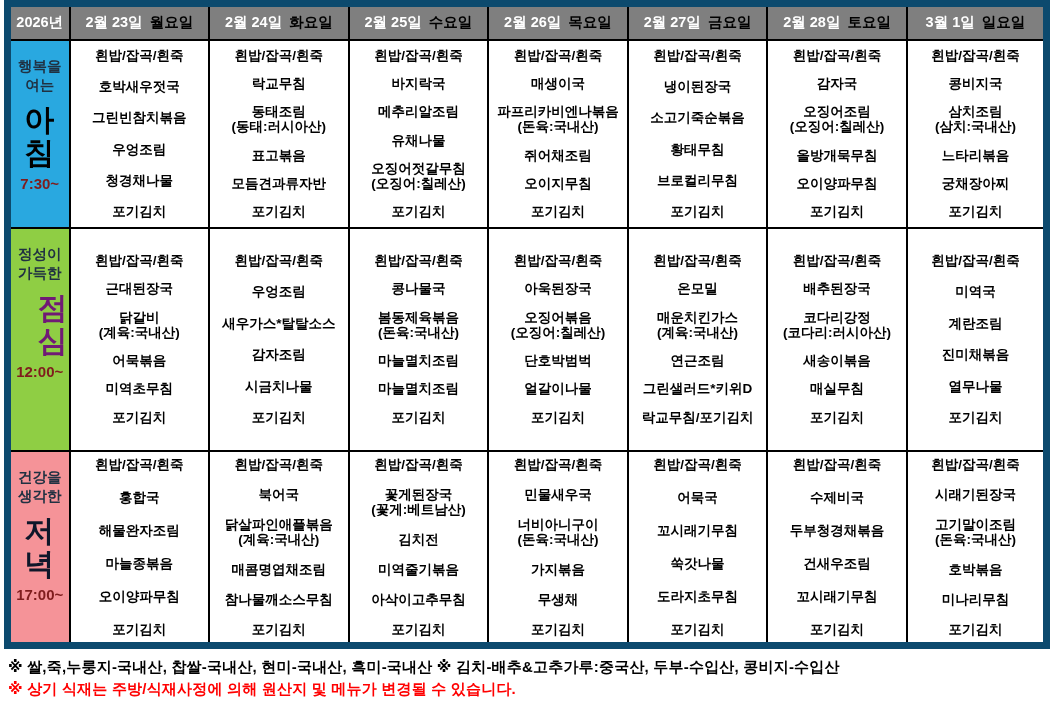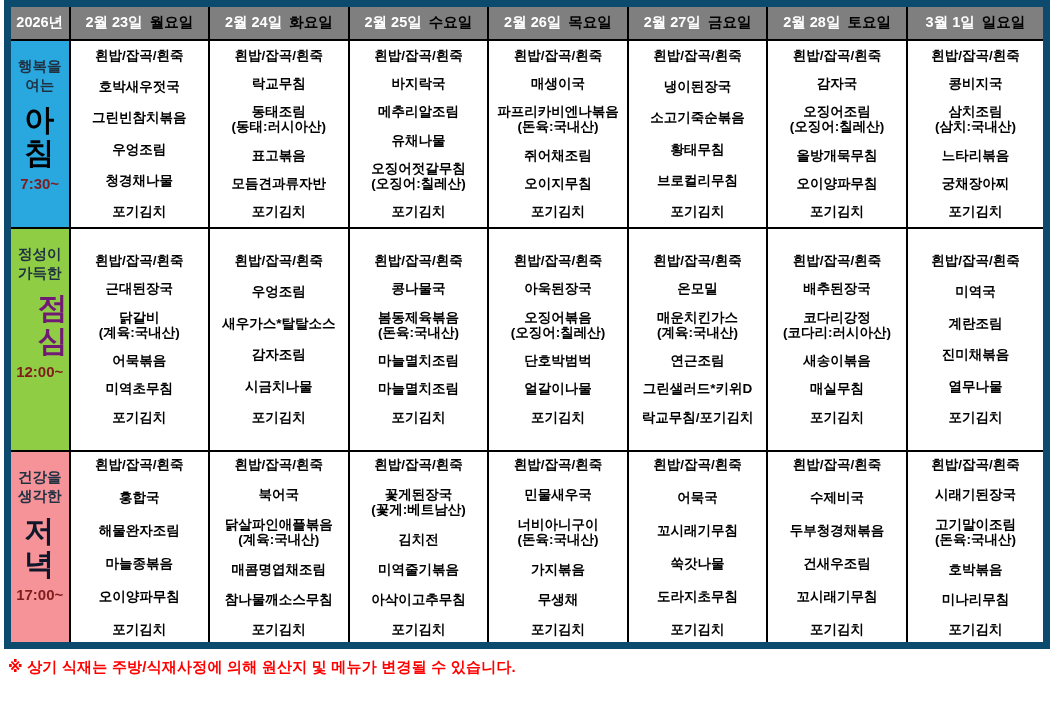--- a/index.html
+++ b/index.html
@@ -330,16 +330,17 @@
               <div class="item">호박볶음</div>
               <div class="item">미나리무침</div>
               <div class="item">포기김치</div>
             </div>
           </td>
         </tr>
       </tbody>
   </table>
 
   <div class="footnotes">
+    <div>※ 쌀,죽,누룽지-국내산, 찹쌀-국내산, 현미-국내산, 흑미-국내산  ※ 김치-배추&amp;고추가루:중국산, 두부-수입산, 콩비지-수입산</div>
     <div class="footnote-warning">※  상기 식재는 주방/식재사정에 의해 원산지 및 메뉴가 변경될 수 있습니다.</div>
   </div>
 
 </div>
 
 </body></html>

